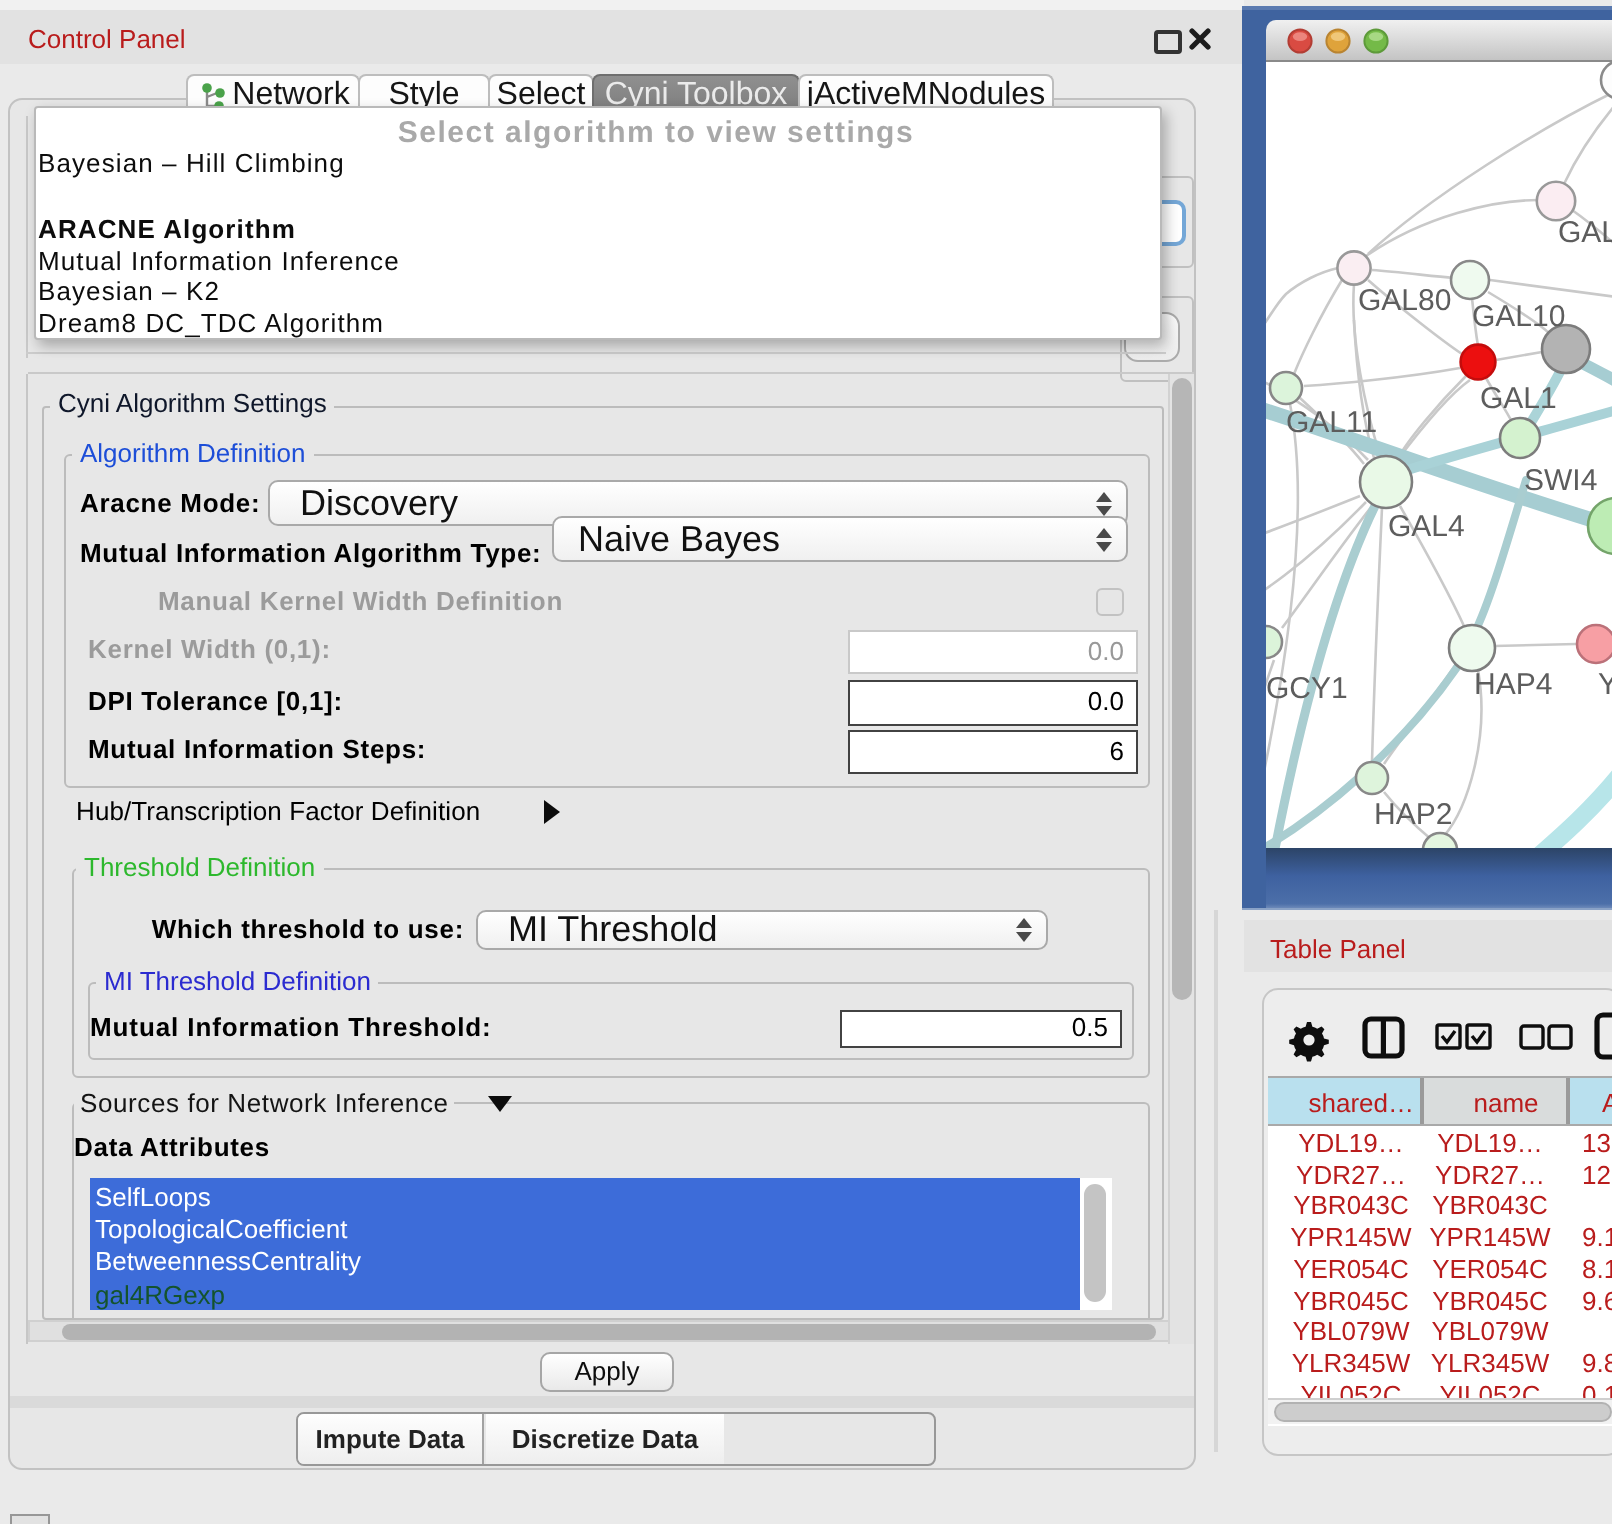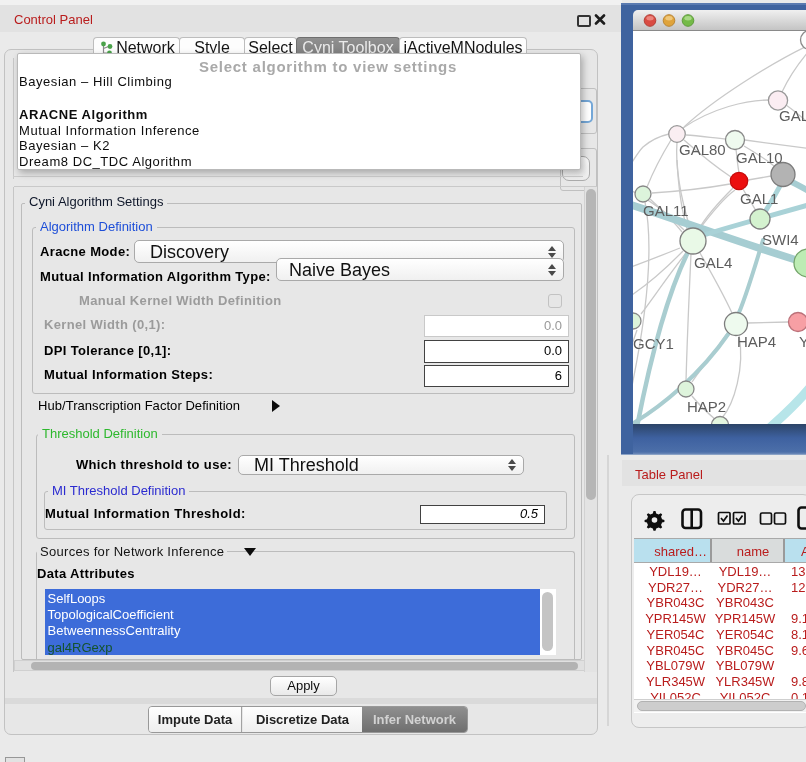--- a/index.html
+++ b/index.html
@@ -123,21 +123,21 @@
     <span class="ct">MI Threshold</span>
     <span class="ud">
       <i class="u"></i>
       <i class="d"></i>
     </span>
   </div>
 
 <div class="gb" style="left:44px;top:491px;width:523px;height:39px;"></div>
 <div class="gt" style="left:48px;top:484px;color:#2b2bd0;">MI Threshold Definition</div>
 <div class="lbl b" style="left:45px;top:507px;letter-spacing:0.45px;">Mutual Information Threshold:</div>
-<div class="field" style="left:420px;top:505px;width:125px;height:19px;border:1.5px solid #424242;color:#000;line-height:16px;font-style:italic;">0.5</div>
+<div class="field" style="left:420px;top:505px;width:141px;height:19px;border:1.5px solid #424242;color:#000;line-height:16px;">0.5</div>
 
 <div class="gb" style="left:36px;top:551px;width:539px;height:110px;border-bottom:none;border-radius:3px 3px 0 0;"></div>
 <div class="gt" style="left:37px;top:545px;color:#141414;letter-spacing:0.3px;padding:0 3px;">Sources for Network Inference</div>
 <div class="abs" style="left:244px;top:548px;width:0;height:0;border-top:8px solid #0c0c0c;border-left:6px solid transparent;border-right:6px solid transparent;"></div>
 <div class="lbl b" style="left:37px;top:567px;">Data Attributes</div>
 
 <div class="abs" style="left:45px;top:589px;width:511px;height:66px;background:#ffffff;overflow:hidden;">
   <div class="abs" style="left:0;top:0;width:495px;height:66px;background:#3d6cd9;"></div>
   <div class="pi" style="top:1.7px;color:#fff;">SelfLoops</div>
   <div class="pi" style="top:18px;color:#fff;">TopologicalCoefficient</div>
@@ -156,23 +156,20 @@
  border:1px solid #a6a6a6;border-radius:5px;box-sizing:border-box;text-align:center;font-size:13px;line-height:18px;color:#0d0d0d;">Apply</div>
 
 <div class="abs" style="left:5px;top:698px;width:592px;height:6px;background:#dadada;"></div>
 
 <div class="abs" style="left:148px;top:706px;width:318px;height:25px;border:1px solid #989898;border-radius:4px;overflow:hidden;box-sizing:content-box;">
   <div class="seg" style="left:0;width:93px;border-right:1px solid #a2a2a2;">
       <div class="segt">Impute Data</div>
     </div>
   <div class="seg" style="left:94px;width:119px;">
       <div class="segt">Discretize Data</div>
-    </div>
-  <div class="seg" style="left:213px;width:105px;background:linear-gradient(#8f8f8f,#6f6f6f);">
-      <div class="segt" style="color:#d2d2d2;">Infer Network</div>
     </div>
 </div>
 
 <div class="abs" style="left:4.5px;top:757px;width:20px;height:10px;background:#e2e2e2;border:1px solid #979797;box-sizing:border-box;"></div>
 
 <div class="abs" style="left:16.5px;top:52.5px;width:564px;height:117.5px;background:#ffffff;
   border:1px solid #b9b9b9;border-radius:2px;box-sizing:border-box;box-shadow:2px 3px 7px rgba(0,0,0,0.28);">
   <div class="abs" style="left:163px;top:4px;width:295px;text-align:center;font-size:15px;font-weight:bold;color:#a9a9a9;letter-spacing:0.75px;white-space:nowrap;">Select algorithm to view settings</div>
   <div class="pi pp" style="top:20.5px;">Bayesian – Hill Climbing</div>
   <div class="pi pp b" style="top:53.5px;">ARACNE Algorithm</div>

